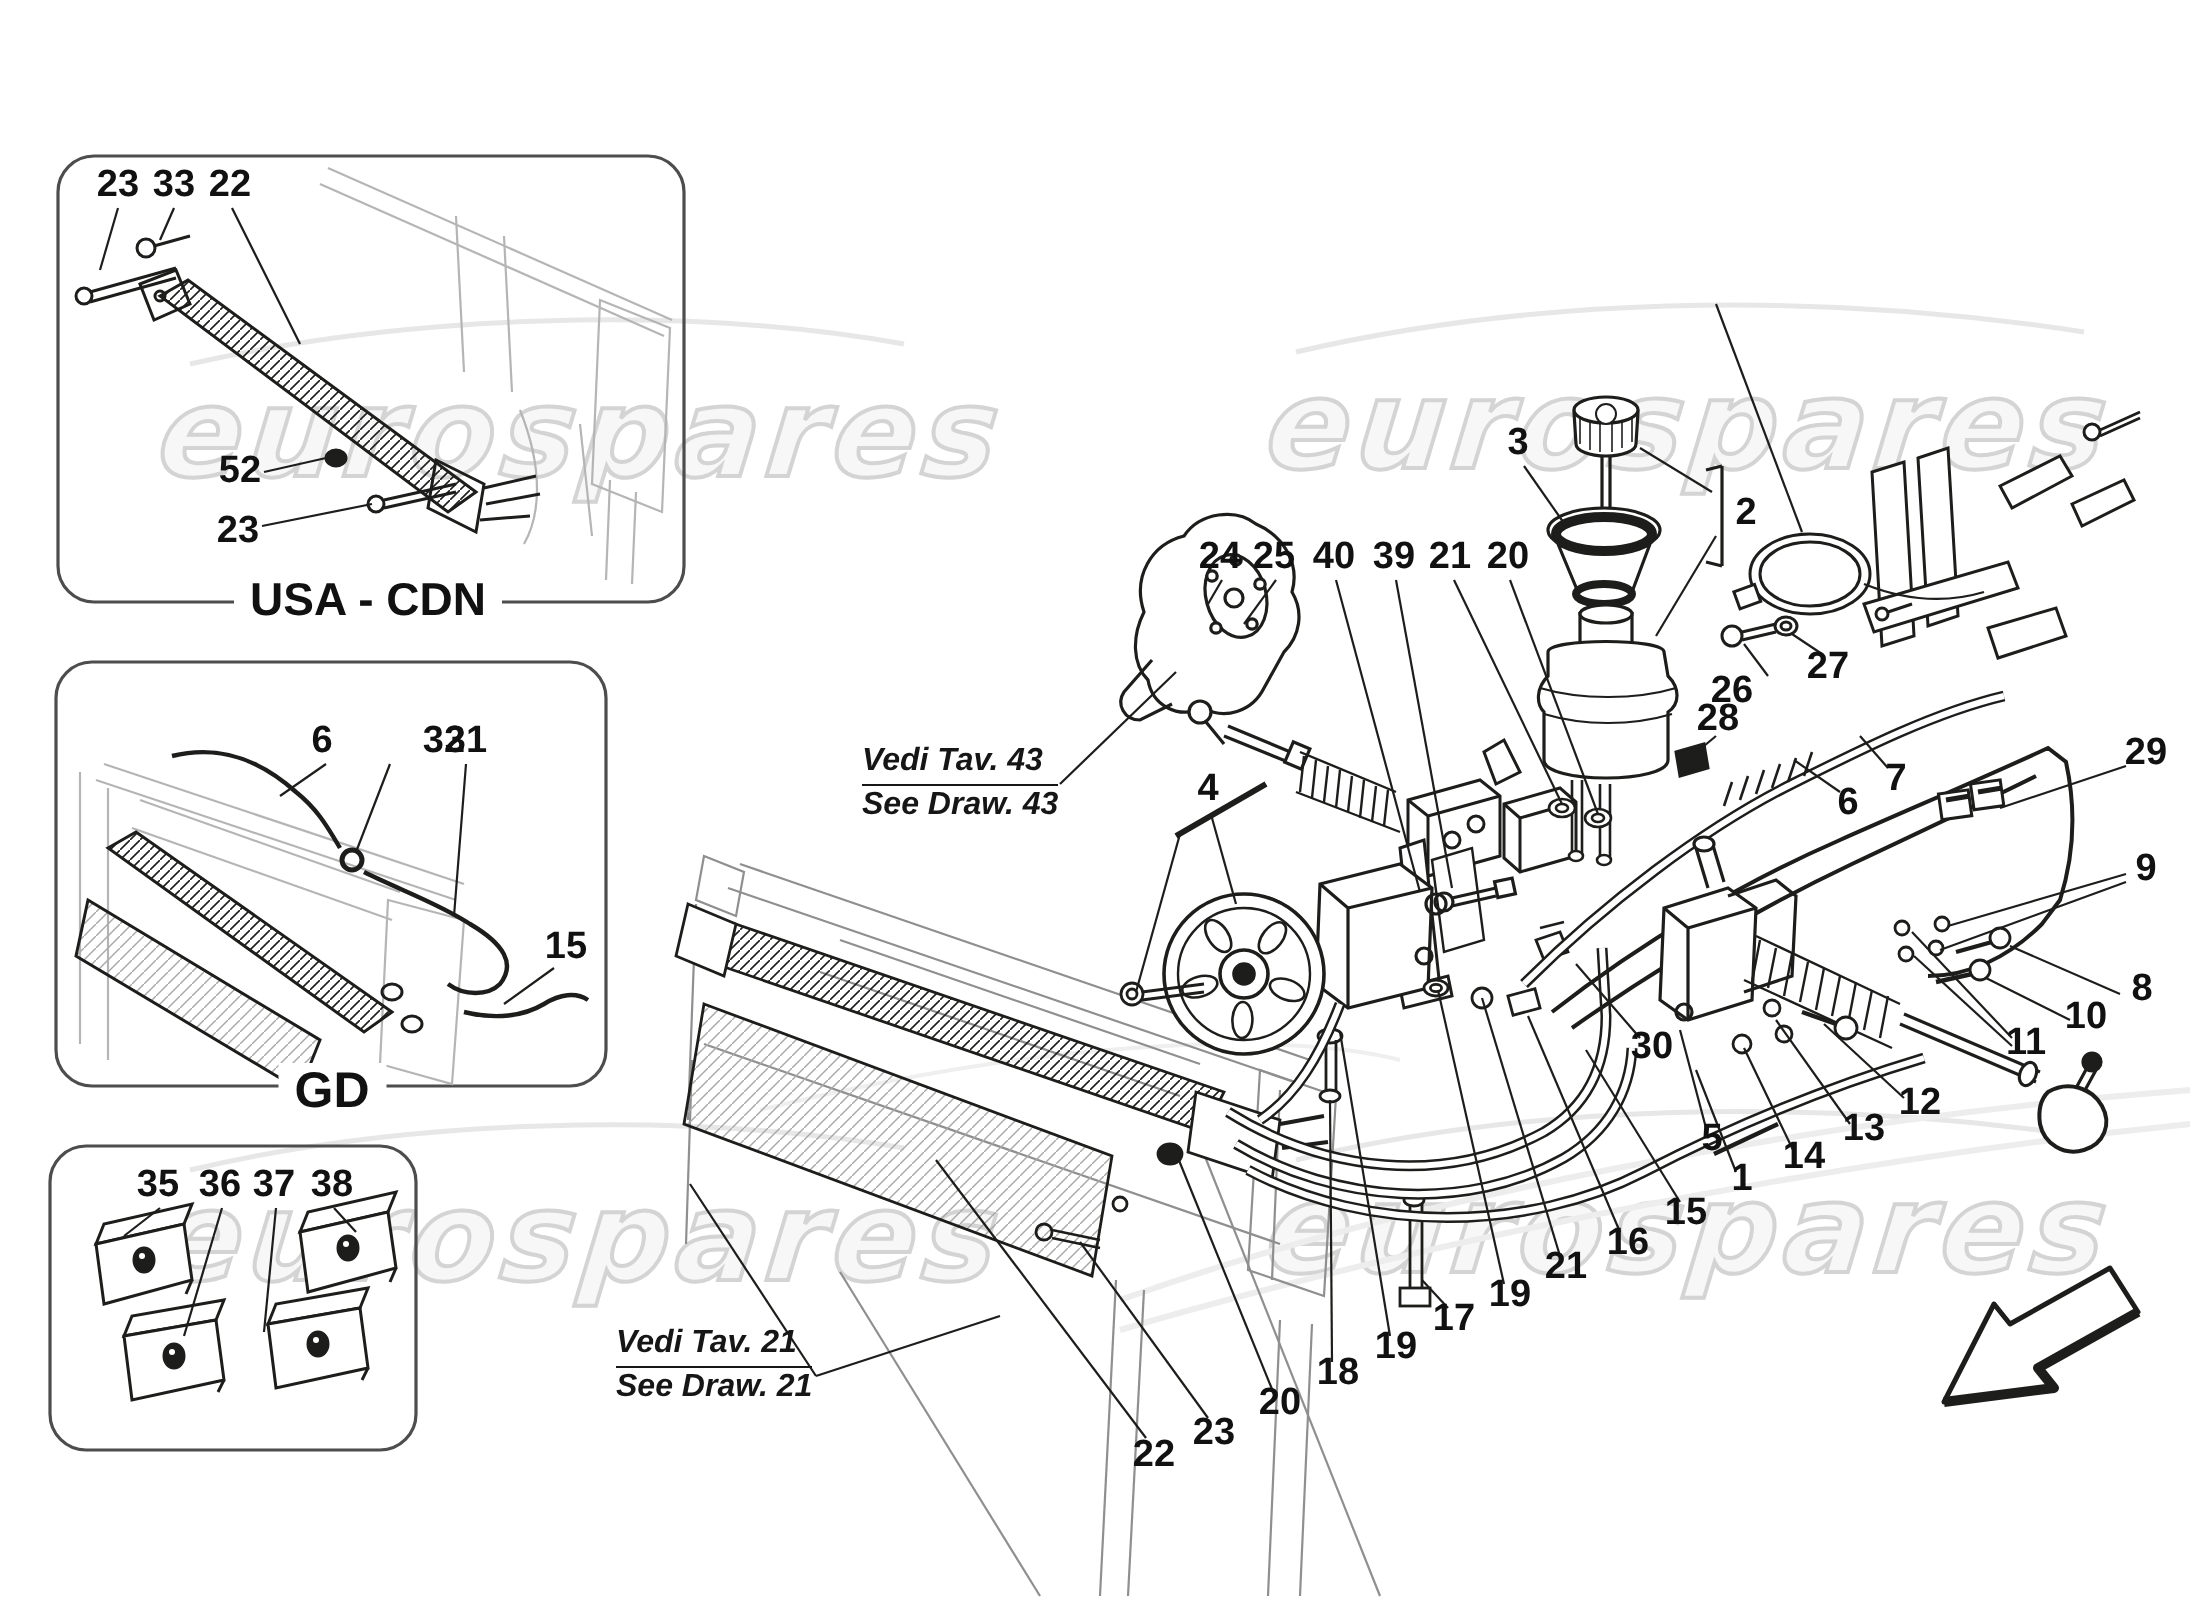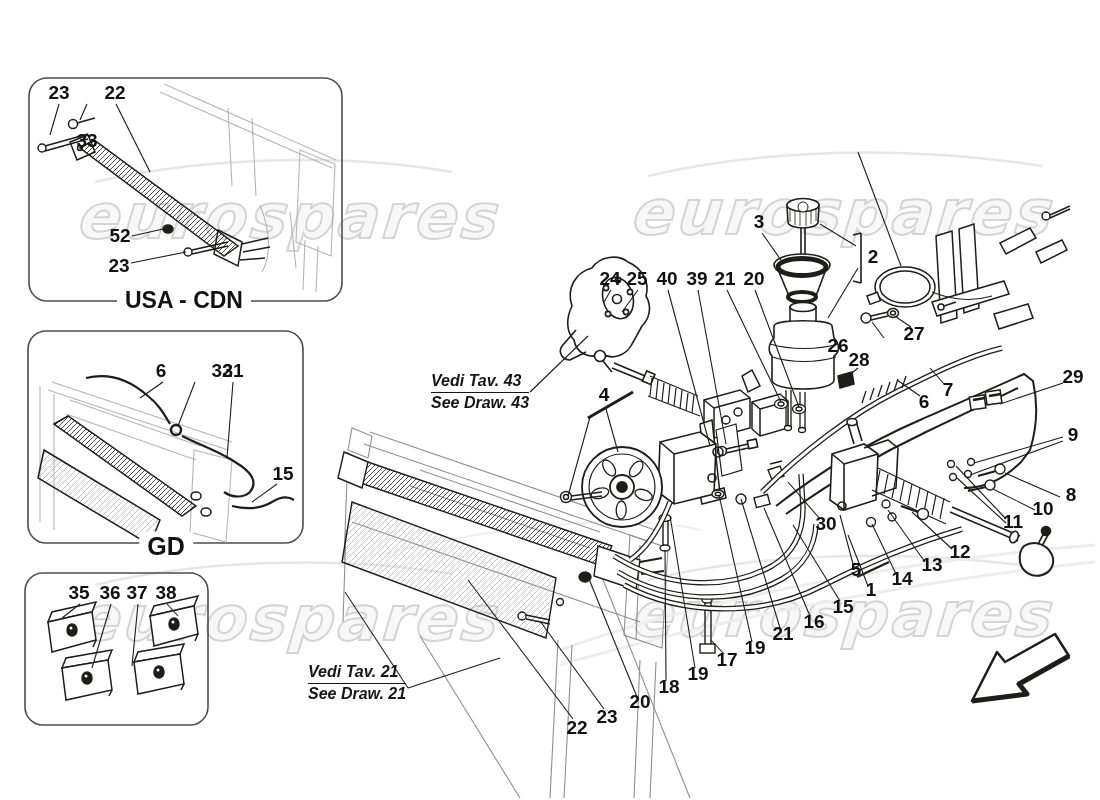--- a/index.html
+++ b/index.html
@@ -464,42 +464,42 @@
       <div class="l1">Vedi Tav. 43</div>
       <div class="l2">See Draw. 43</div>
     </div>
     <div class="note" id="note-21">
       <div class="l1">Vedi Tav. 21</div>
       <div class="l2">See Draw. 21</div>
     </div>
 
     <div id="callout-layer">
         <div class="callout" style="left: 59px; top: 93px;">23</div>
-        <div class="callout" style="left: 87px; top: 93px; margin-top: 48px;">33</div>
+        <div class="callout" style="left: 87px; top: 93px;">33</div>
         <div class="callout" style="left: 115px; top: 93px;">22</div>
         <div class="callout" style="left: 120px; top: 236px;">52</div>
         <div class="callout" style="left: 119px; top: 266px;">23</div>
         <div class="callout" style="left: 161px; top: 371px;">6</div>
         <div class="callout" style="left: 196px; top: 371px; margin-left: 26px;">32</div>
         <div class="callout" style="left: 233px; top: 371px;">31</div>
         <div class="callout" style="left: 283px; top: 474px;">15</div>
         <div class="callout" style="left: 79px; top: 593px;">35</div>
         <div class="callout" style="left: 110px; top: 593px;">36</div>
         <div class="callout" style="left: 137px; top: 593px;">37</div>
         <div class="callout" style="left: 166px; top: 593px;">38</div>
         <div class="callout" style="left: 759px; top: 222px;">3</div>
         <div class="callout" style="left: 873px; top: 257px;">2</div>
         <div class="callout" style="left: 610px; top: 279px;">24</div>
         <div class="callout" style="left: 637px; top: 279px;">25</div>
         <div class="callout" style="left: 667px; top: 279px;">40</div>
         <div class="callout" style="left: 697px; top: 279px;">39</div>
         <div class="callout" style="left: 725px; top: 279px;">21</div>
         <div class="callout" style="left: 754px; top: 279px;">20</div>
         <div class="callout" style="left: 914px; top: 334px;">27</div>
-        <div class="callout" style="left: 838px; top: 346px;">26</div>
+        <div class="callout" style="left: 866px; top: 346px;">26</div>
         <div class="callout" style="left: 859px; top: 360px;">28</div>
         <div class="callout" style="left: 948px; top: 390px;">7</div>
         <div class="callout" style="left: 924px; top: 402px;">6</div>
         <div class="callout" style="left: 1073px; top: 377px;">29</div>
         <div class="callout" style="left: 1073px; top: 435px;">9</div>
         <div class="callout" style="left: 1071px; top: 495px;">8</div>
         <div class="callout" style="left: 1043px; top: 509px;">10</div>
         <div class="callout" style="left: 1013px; top: 522px;">11</div>
         <div class="callout" style="left: 960px; top: 552px;">12</div>
         <div class="callout" style="left: 932px; top: 565px;">13</div>

